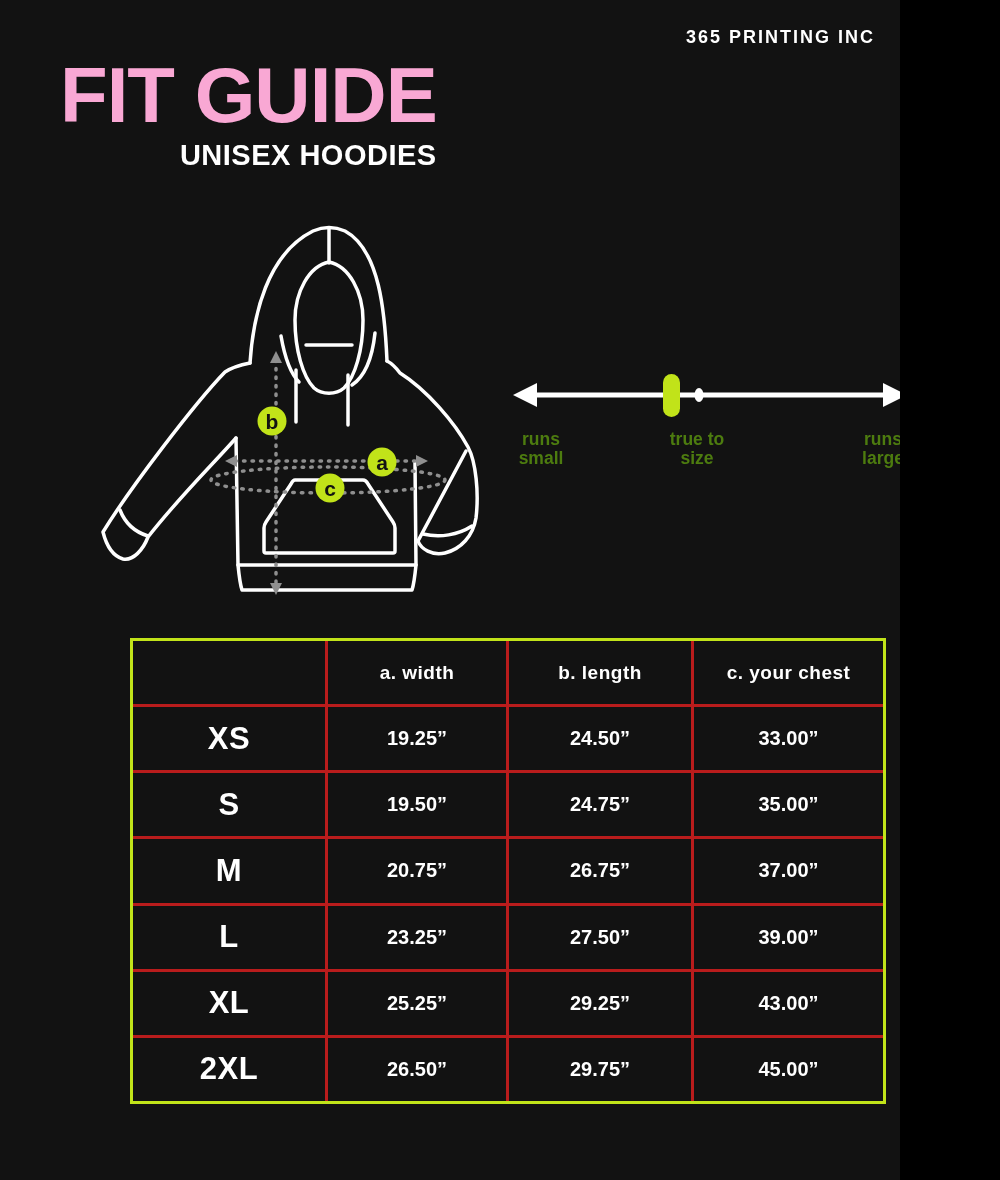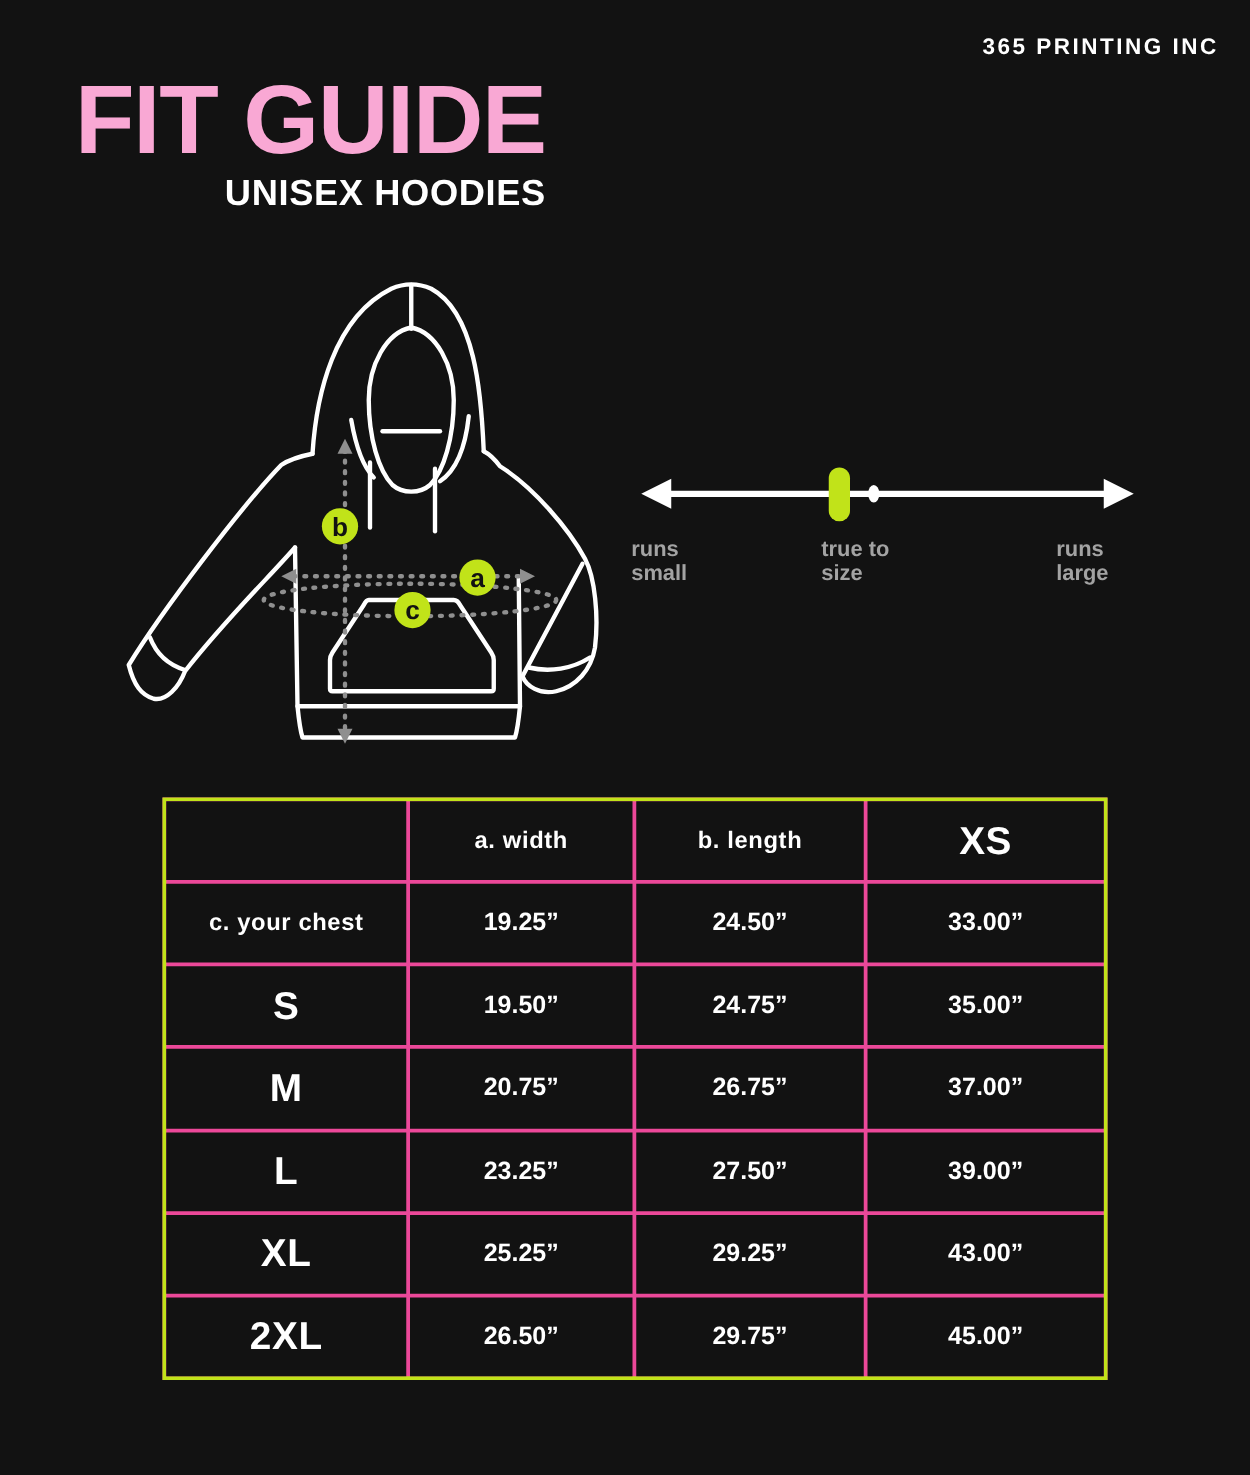--- a/index.html
+++ b/index.html
@@ -1,39 +1,39 @@
 <!DOCTYPE html>
 <html><head>
 <meta charset="utf-8">
 <style>
   html,body{margin:0;padding:0;background:#000;}
   #page{
-    position:relative;width:1000px;height:1180px;background:#121212;
+    position:relative;width:900px;height:1180px;background:#121212;
     font-family:"Liberation Sans", sans-serif;font-weight:700;color:#ffffff;
     overflow:hidden;
     text-decoration:underline;
   }
   
   .brand{position:absolute;top:27px;right:25px;font-size:18px;letter-spacing:2px;color:#fff;}
   
   .title-block{position:absolute;left:60px;top:56px;}
   .title{font-size:78px;line-height:1;letter-spacing:-1px;color:#f9a8d4;}
   .subtitle{font-size:29px;line-height:1.1;color:#fff;text-align:right;margin-top:6px;letter-spacing:0.5px;}
   
   .hoodie-svg{position:absolute;left:85px;top:218px;}
   .scale-wrap{position:absolute;left:505px;top:358px;width:410px;height:130px;}
   .scale-svg{position:absolute;left:0;top:0;}
-  .scale-label{position:absolute;top:72px;font-size:17.5px;line-height:19px;text-align:left;color:#a3a3a3;}
+  .scale-label{position:absolute;top:72px;font-size:17.5px;line-height:19px;text-align:center;color:#4d7c0f;}
   .lbl-small{left:0;width:72px;}
-  .lbl-true{left:152px;width:100px;}
+  .lbl-true{left:142px;width:100px;}
   .lbl-large{left:340px;width:76px;}
   
   .size-table{
     position:absolute;left:130px;top:638px;width:750px;height:460px;
-    border:3px solid #c1e319;background:#ec4899;
+    border:3px solid #c1e319;background:#b91c1c;
     display:grid;grid-template-columns:192px 178px 182px 1fr;grid-template-rows:repeat(7,1fr);
     gap:3px;
   }
   .cell{background:#121212;display:flex;align-items:center;justify-content:center;}
   .cell.head{font-size:19px;letter-spacing:0.5px;}
   .cell.size{font-size:31px;letter-spacing:0.5px;}
   .cell.val{font-size:20px;}
   
   .footnote{position:absolute;left:0;top:1120px;width:980px;text-align:center;font-size:20.5px;letter-spacing:0.3px;}
 </style>
@@ -125,23 +125,23 @@
     <div class="scale-label lbl-large">
       <div>runs</div>
       <div>large</div>
     </div>
   </div>
 
   <div class="size-table">
     <div class="cell head"></div>
     <div class="cell head">a. width</div>
     <div class="cell head">b. length</div>
+    <div class="cell head">c. your chest</div>
+
     <div class="cell size">XS</div>
-
-    <div class="cell head">c. your chest</div>
     <div class="cell val">19.25”</div>
     <div class="cell val">24.50”</div>
     <div class="cell val">33.00”</div>
 
     <div class="cell size">S</div>
     <div class="cell val">19.50”</div>
     <div class="cell val">24.75”</div>
     <div class="cell val">35.00”</div>
 
     <div class="cell size">M</div>

